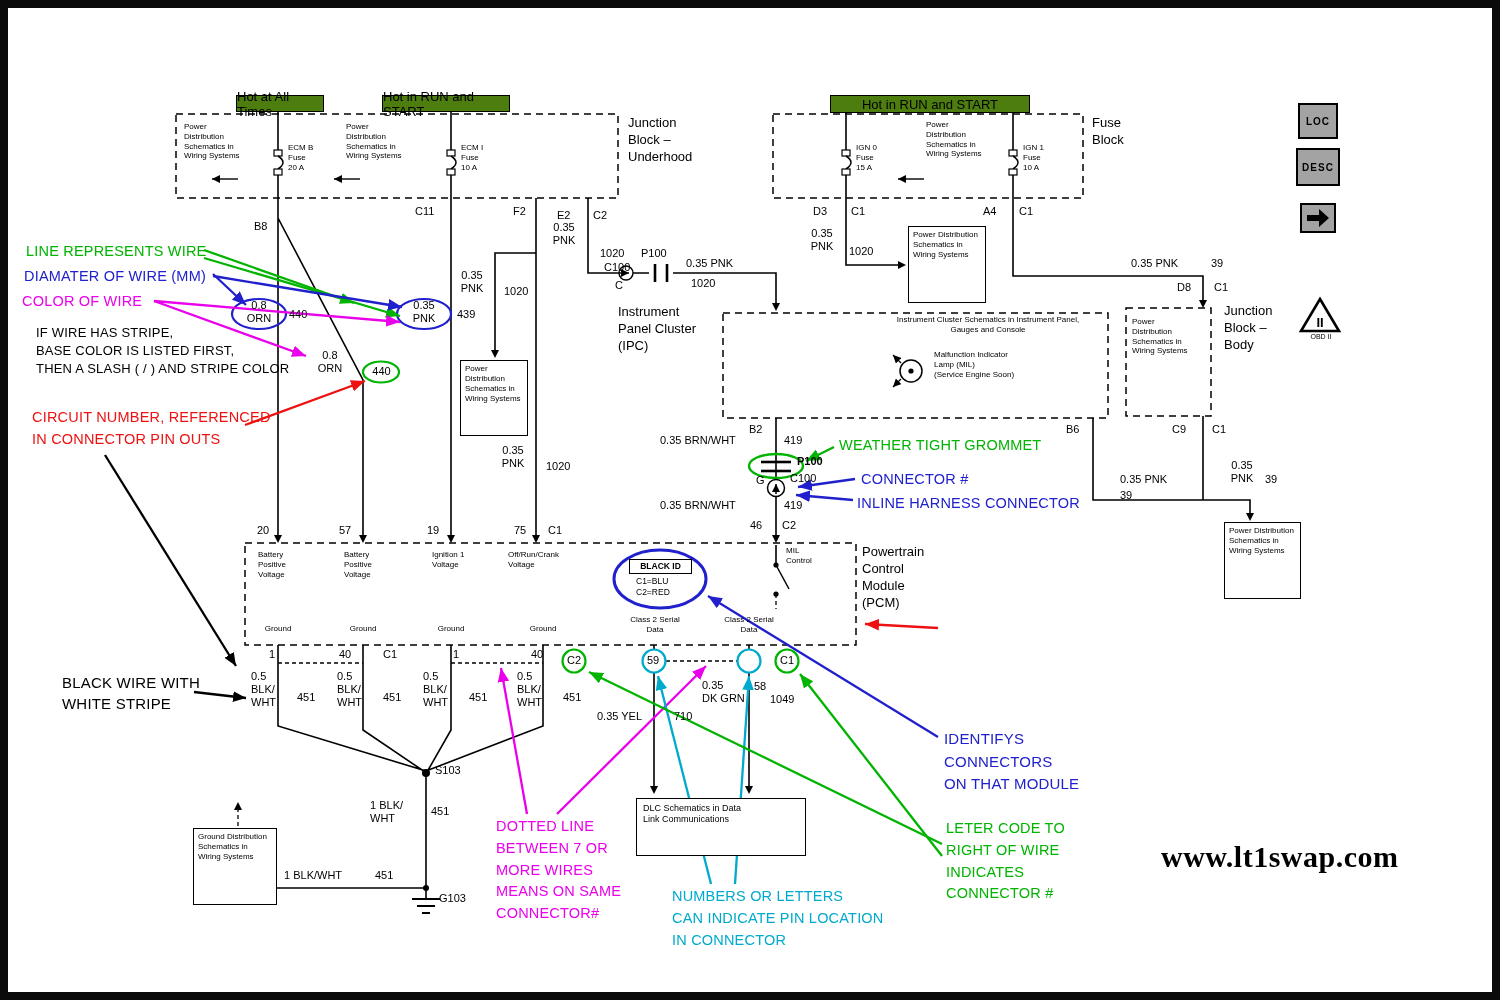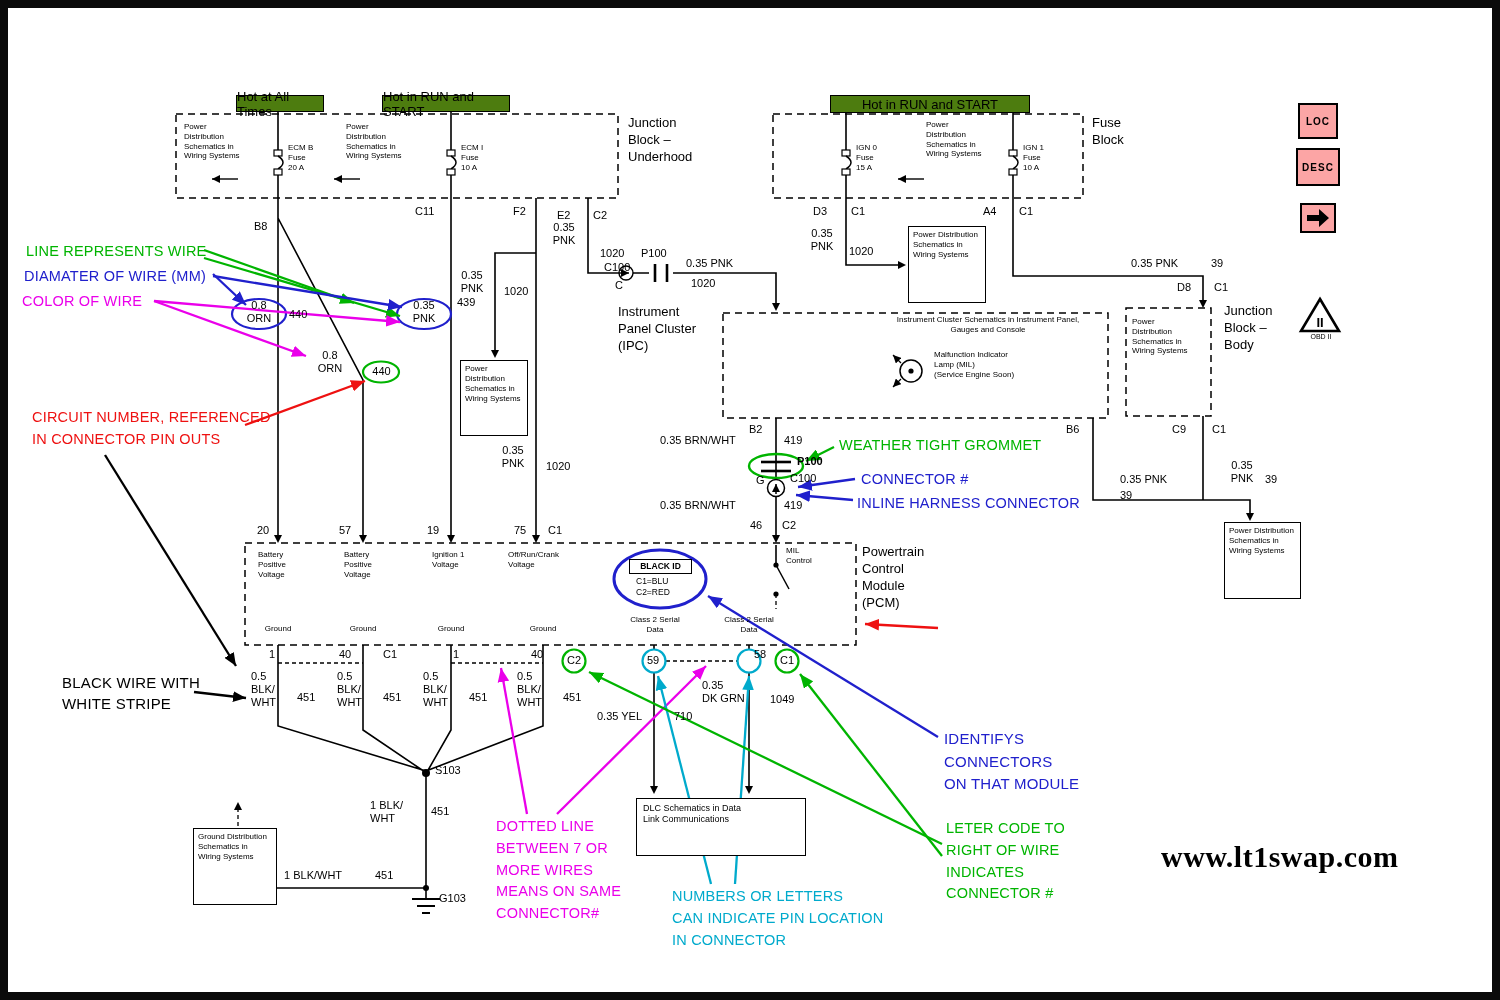--- a/index.html
+++ b/index.html
@@ -16,21 +16,21 @@
   .banner{position:absolute;border:1.4px solid #000;background:#4d7c0f;display:flex;align-items:center;justify-content:center;font-size:13px;color:#000}
   .c{text-align:center}
   .bold{font-weight:700}
   .ann{position:absolute;white-space:pre-line;font-size:14.5px;line-height:1.5;letter-spacing:.2px}
   .green{color:#00b400}
   .blue{color:#2020cc}
   .magenta{color:#ea00ea}
   .red{color:#ee1111}
   .cyan{color:#00aacc}
   .black{color:#000}
-  .navbox{position:absolute;border:2px solid #000;background:#fca5a5;display:flex;align-items:center;justify-content:center;font-size:10px;font-weight:700;letter-spacing:1px;cursor:pointer;color:#000}
+  .navbox{position:absolute;border:2px solid #000;background:#a3a3a3;display:flex;align-items:center;justify-content:center;font-size:10px;font-weight:700;letter-spacing:1px;cursor:pointer;color:#000}
   #wat{position:absolute;font-family:"Liberation Serif",serif;font-weight:700;font-size:30px;letter-spacing:.5px;color:#000}
 </style>
 </head>
 <body>
 
 <div id="frame">
 
 <svg id="cv" width="1500" height="1000" viewBox="0 0 1500 1000">
   <defs>
     <marker id="mk-black-s" markerWidth="9" markerHeight="8" refX="8" refY="4" orient="auto" markerUnits="userSpaceOnUse">
@@ -246,29 +246,29 @@
 <div class="lbl t11" style="left:419px;top:516px">19</div>
 <div class="lbl t11" style="left:506px;top:516px">75</div>
 <div class="lbl t11" style="left:540px;top:516px">C1</div>
 <div class="lbl t11" style="left:261px;top:640px">1</div>
 <div class="lbl t11" style="left:331px;top:640px">40</div>
 <div class="lbl t11" style="left:375px;top:640px">C1</div>
 <div class="lbl t11" style="left:445px;top:640px">1</div>
 <div class="lbl t11" style="left:523px;top:640px">40</div>
 <div class="lbl t11 c" style="left:557px;top:646px;width:18px">C2</div>
 <div class="lbl t11 c" style="left:637px;top:646px;width:16px">59</div>
-<div class="lbl t11 c" style="left:732px;top:640px;width:40px">58</div>
+<div class="lbl t11 c" style="left:732px;top:672px;width:40px">58</div>
 <div class="lbl t11 c" style="left:770px;top:646px;width:18px">C1</div>
 
 <div class="lbl t11 c" style="left:227px;top:291px;width:48px">0.8
 ORN</div>
 <div class="lbl t11" style="left:281px;top:300px">440</div>
 <div class="lbl t11 c" style="left:392px;top:291px;width:48px">0.35
 PNK</div>
-<div class="lbl t11" style="left:449px;top:288px">439</div>
+<div class="lbl t11" style="left:449px;top:300px">439</div>
 <div class="lbl t11 c" style="left:300px;top:341px;width:44px">0.8
 ORN</div>
 <div class="lbl t11 c" style="left:360px;top:357px;width:27px">440</div>
 <div class="lbl t11 c" style="left:444px;top:261px;width:40px">0.35
 PNK</div>
 <div class="lbl t11" style="left:496px;top:277px">1020</div>
 <div class="lbl t11 c" style="left:486px;top:436px;width:38px">0.35
 PNK</div>
 <div class="lbl t11" style="left:538px;top:452px">1020</div>
 <div class="lbl t11 c" style="left:536px;top:213px;width:40px">0.35
@@ -339,20 +339,23 @@
 <div class="lbl t8 c" style="left:248px;top:616px;width:44px">Ground</div>
 <div class="lbl t8 c" style="left:333px;top:616px;width:44px">Ground</div>
 <div class="lbl t8 c" style="left:421px;top:616px;width:44px">Ground</div>
 <div class="lbl t8 c" style="left:513px;top:616px;width:44px">Ground</div>
 <div class="lbl t8 c" style="left:620px;top:607px;width:54px">Class 2 Serial Data</div>
 <div class="lbl t8 c" style="left:714px;top:607px;width:54px">Class 2 Serial Data</div>
 
 <div class="ann green" style="left:18px;top:233px">LINE REPRESENTS WIRE</div>
 <div class="ann blue" style="left:16px;top:258px">DIAMATER OF WIRE (MM)</div>
 <div class="ann magenta" style="left:14px;top:283px">COLOR OF WIRE</div>
+<div class="ann black" style="left:28px;top:316px;font-size:13px;line-height:1.4">IF WIRE HAS STRIPE,
+BASE COLOR IS LISTED FIRST,
+THEN A SLASH ( / ) AND STRIPE COLOR</div>
 <div class="ann red" style="left:24px;top:399px">CIRCUIT NUMBER, REFERENCED
 IN CONNECTOR PIN OUTS</div>
 <div class="ann black" style="left:54px;top:664px;font-size:15px;line-height:1.4">BLACK WIRE WITH
 WHITE STRIPE</div>
 <div class="ann green" style="left:831px;top:427px">WEATHER TIGHT GROMMET</div>
 <div class="ann blue" style="left:853px;top:461px">CONNECTOR #</div>
 <div class="ann blue" style="left:849px;top:485px">INLINE HARNESS CONNECTOR</div>
 <div class="ann blue" style="left:936px;top:720px;font-size:15px">IDENTIFYS
 CONNECTORS
 ON THAT MODULE</div>

